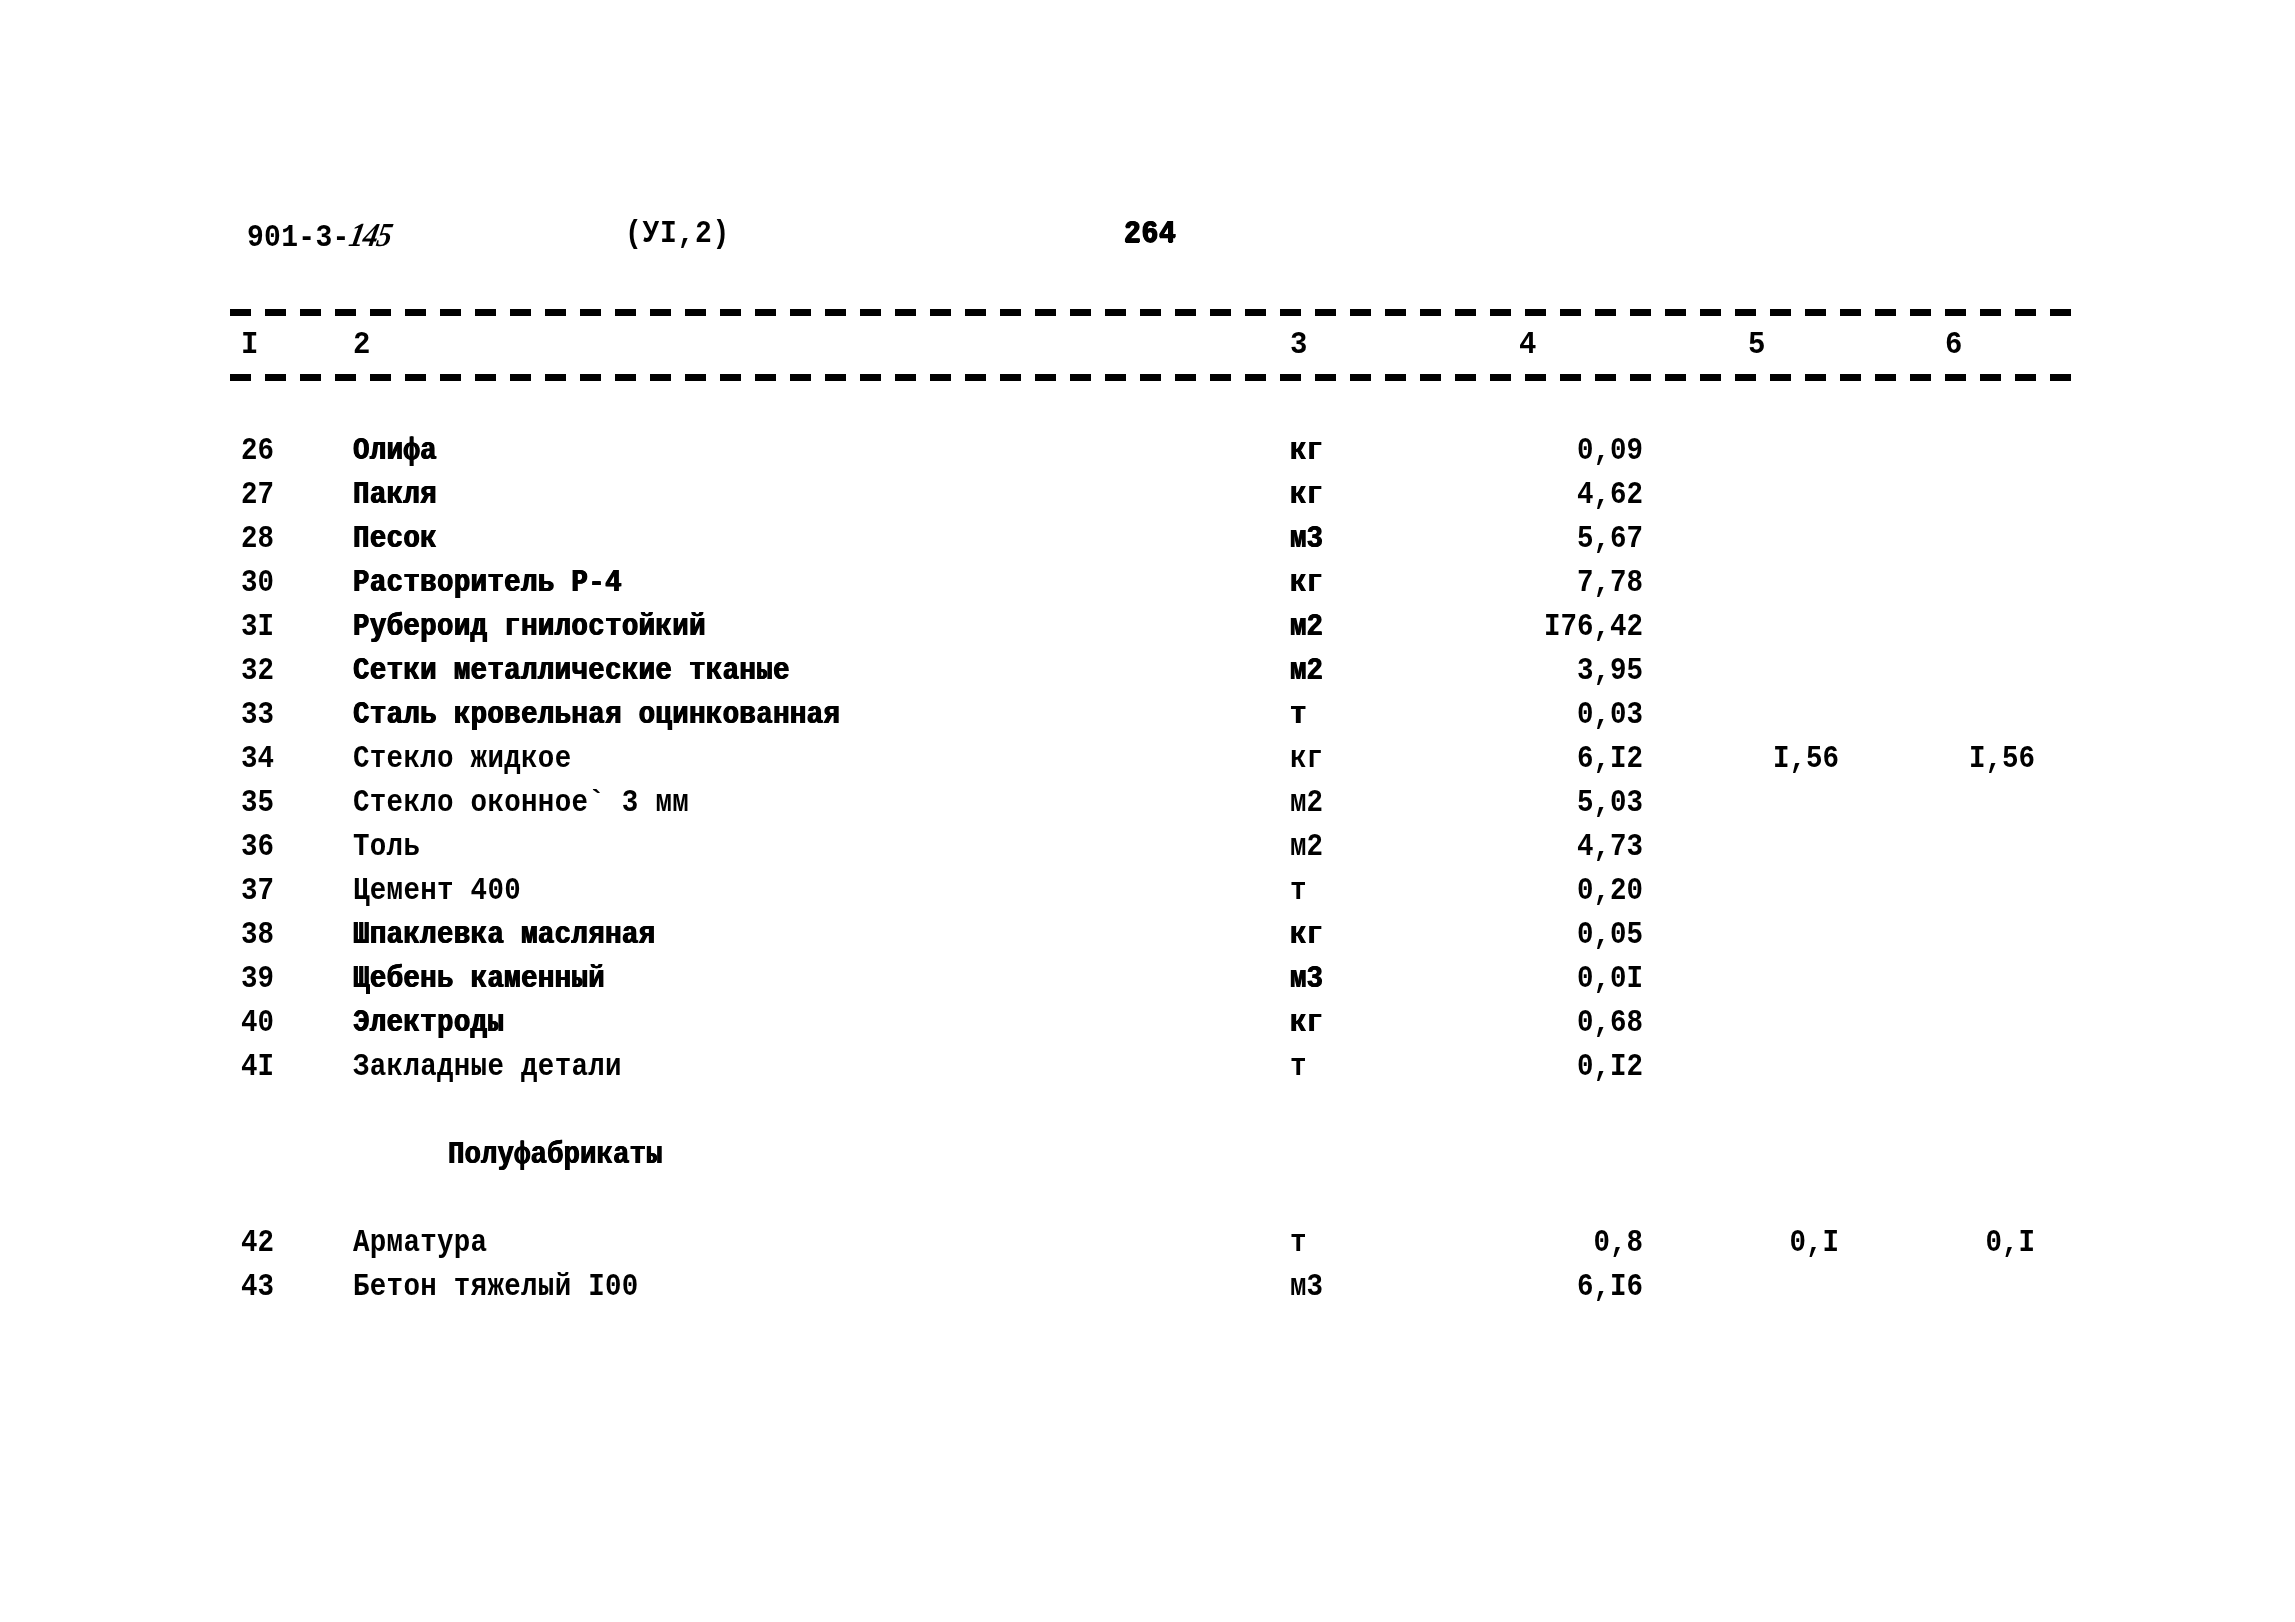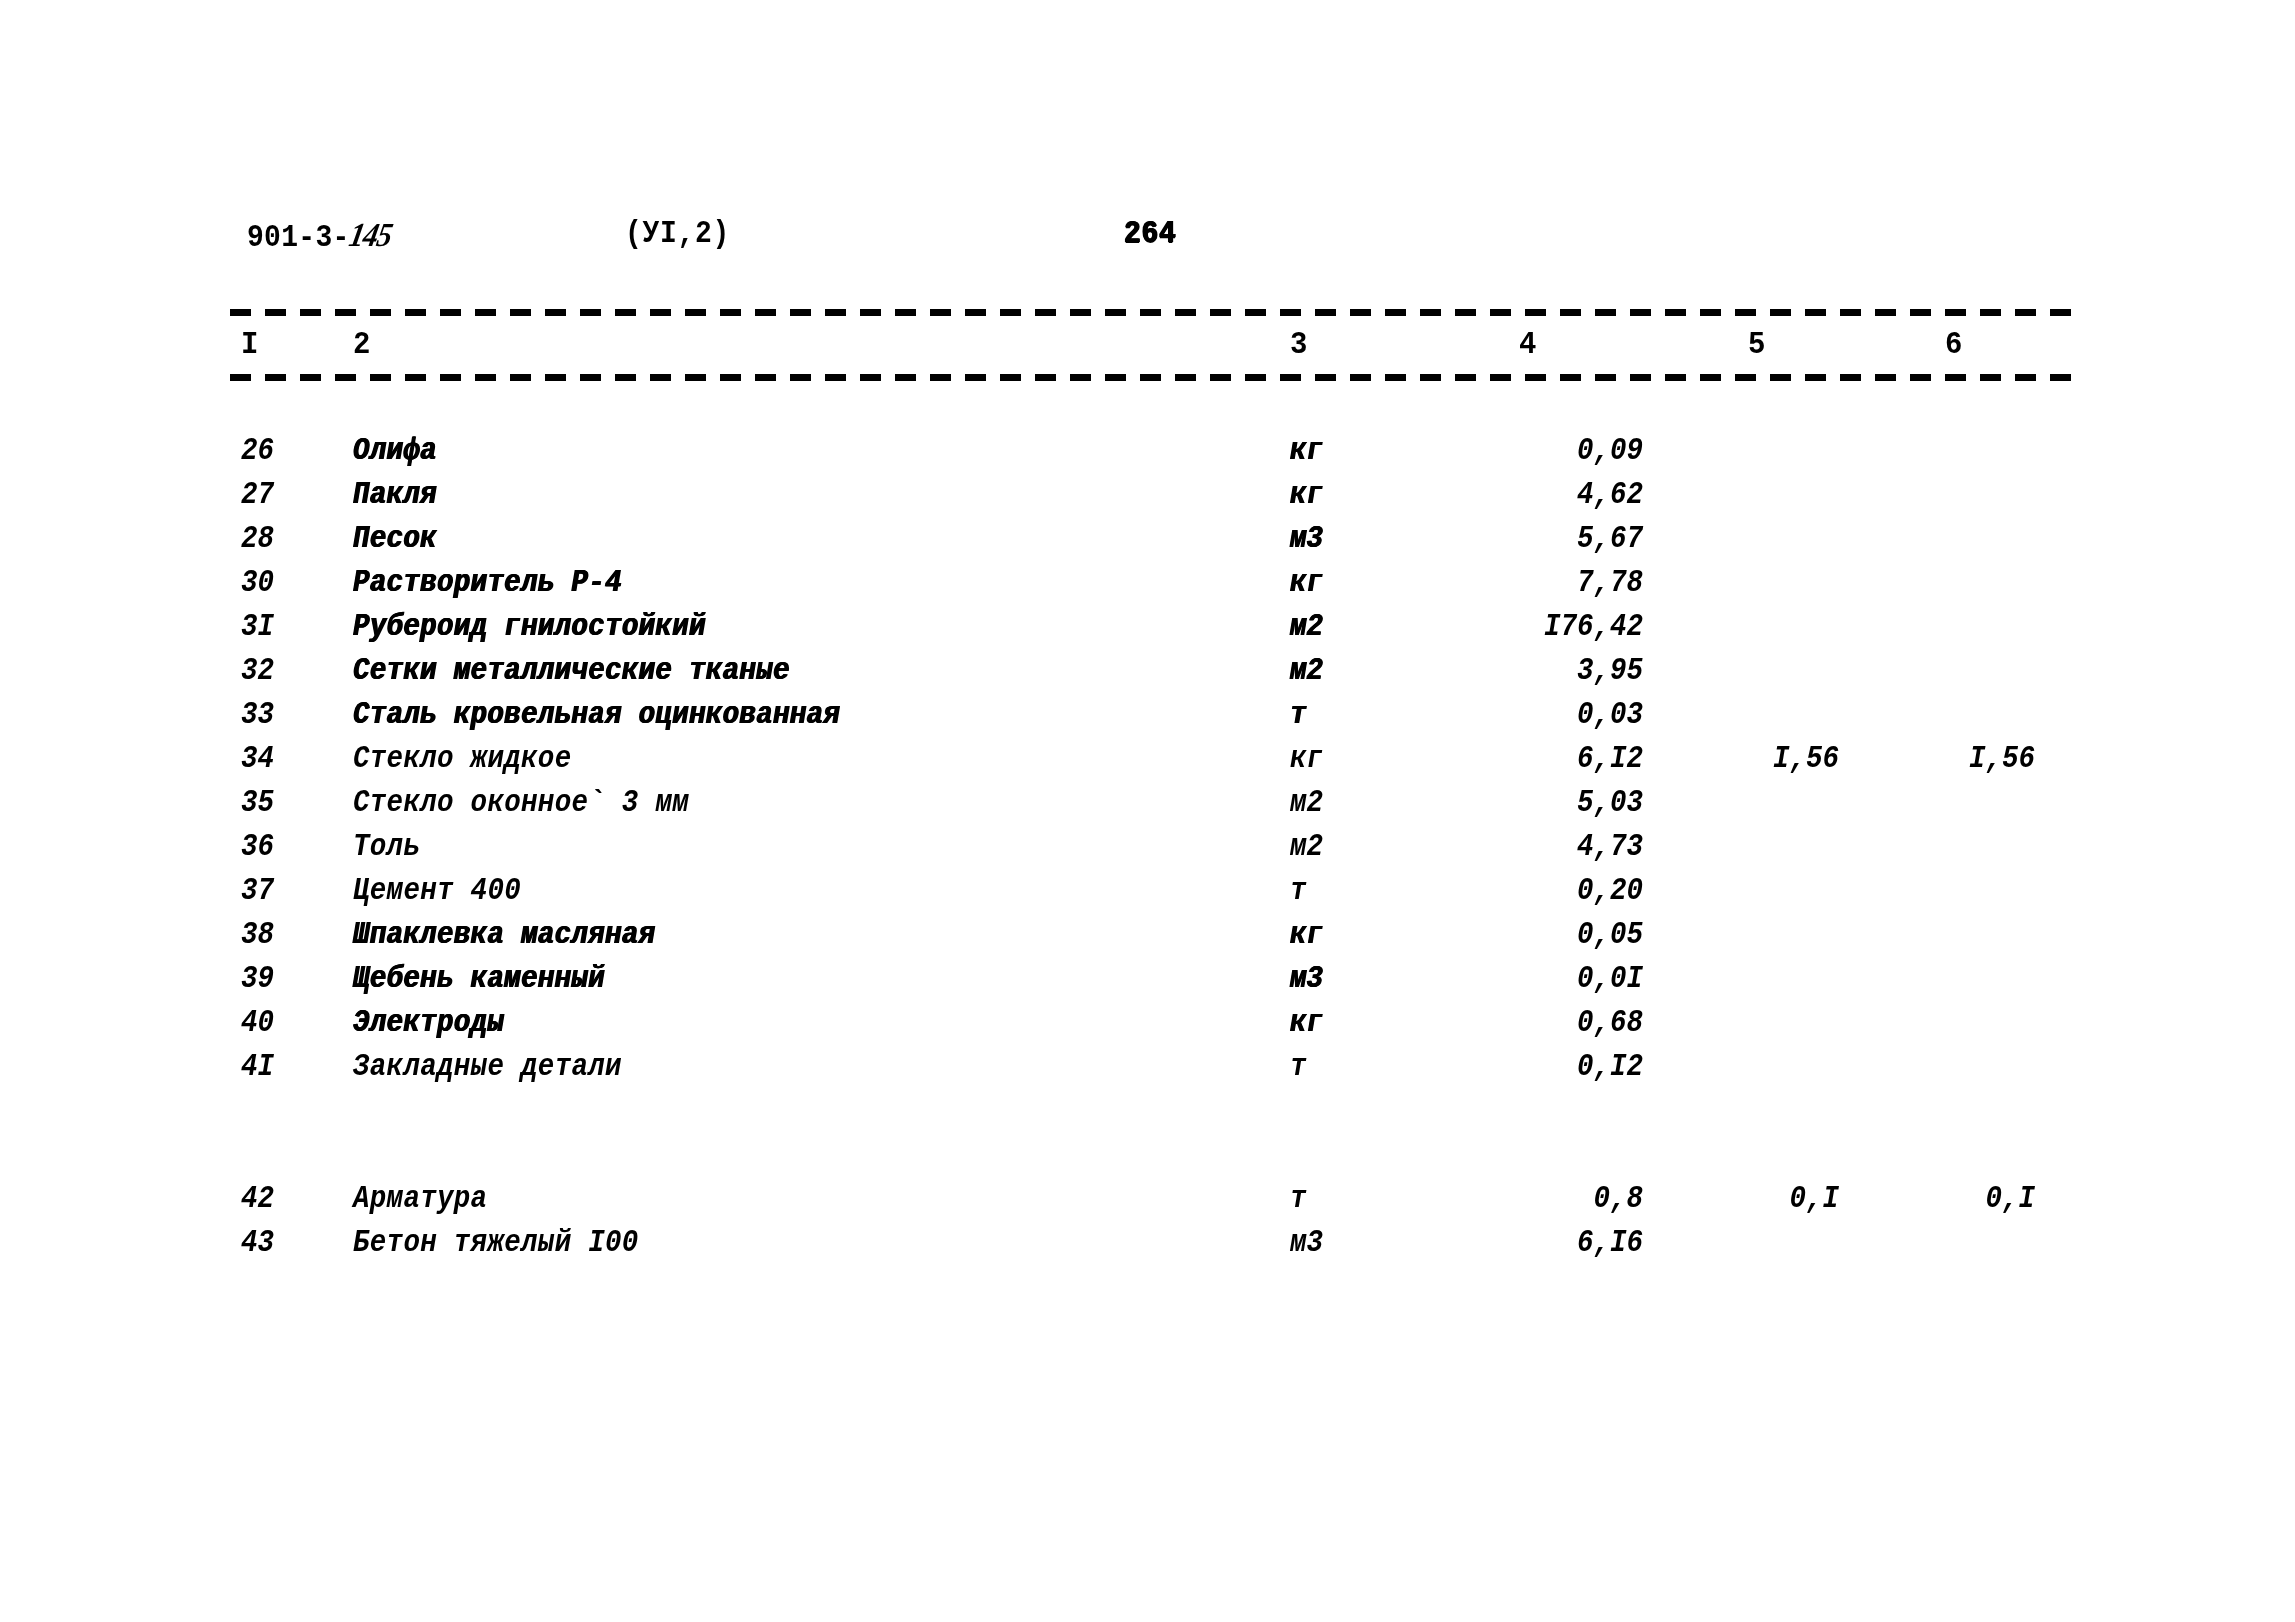--- a/index.html
+++ b/index.html
@@ -104,21 +104,20 @@
     transform: scaleY(1.1);
     transform-origin: left top;
   }
 
   
   .tbody {
     position: absolute;
     left: 0;
     top: 433px;
     width: 2010px;
-    font-style: italic;
   }
   .row {
     position: relative;
     height: 44px;
   }
   .cell {
     position: absolute;
     top: 0;
     font-family: "Liberation Mono", "DejaVu Sans Mono", monospace;
     font-size: 27.5px;
@@ -305,20 +304,23 @@
       <div class="cell c-no">4I</div>
       <div class="cell c-name">Закладные детали</div>
       <div class="cell c-unit">т</div>
       <div class="cell c-v4">0,I2</div>
       <div class="cell c-v5"></div>
       <div class="cell c-v6"></div>
     </div>
 
     <div class="spacer"></div>
 
+    <div class="row">
+      <div class="group-title">Полуфабрикаты</div>
+    </div>
 
     <div class="spacer"></div>
 
     <div class="row">
       <div class="cell c-no">42</div>
       <div class="cell c-name">Арматура</div>
       <div class="cell c-unit">т</div>
       <div class="cell c-v4">0,8</div>
       <div class="cell c-v5">0,I</div>
       <div class="cell c-v6">0,I</div>

